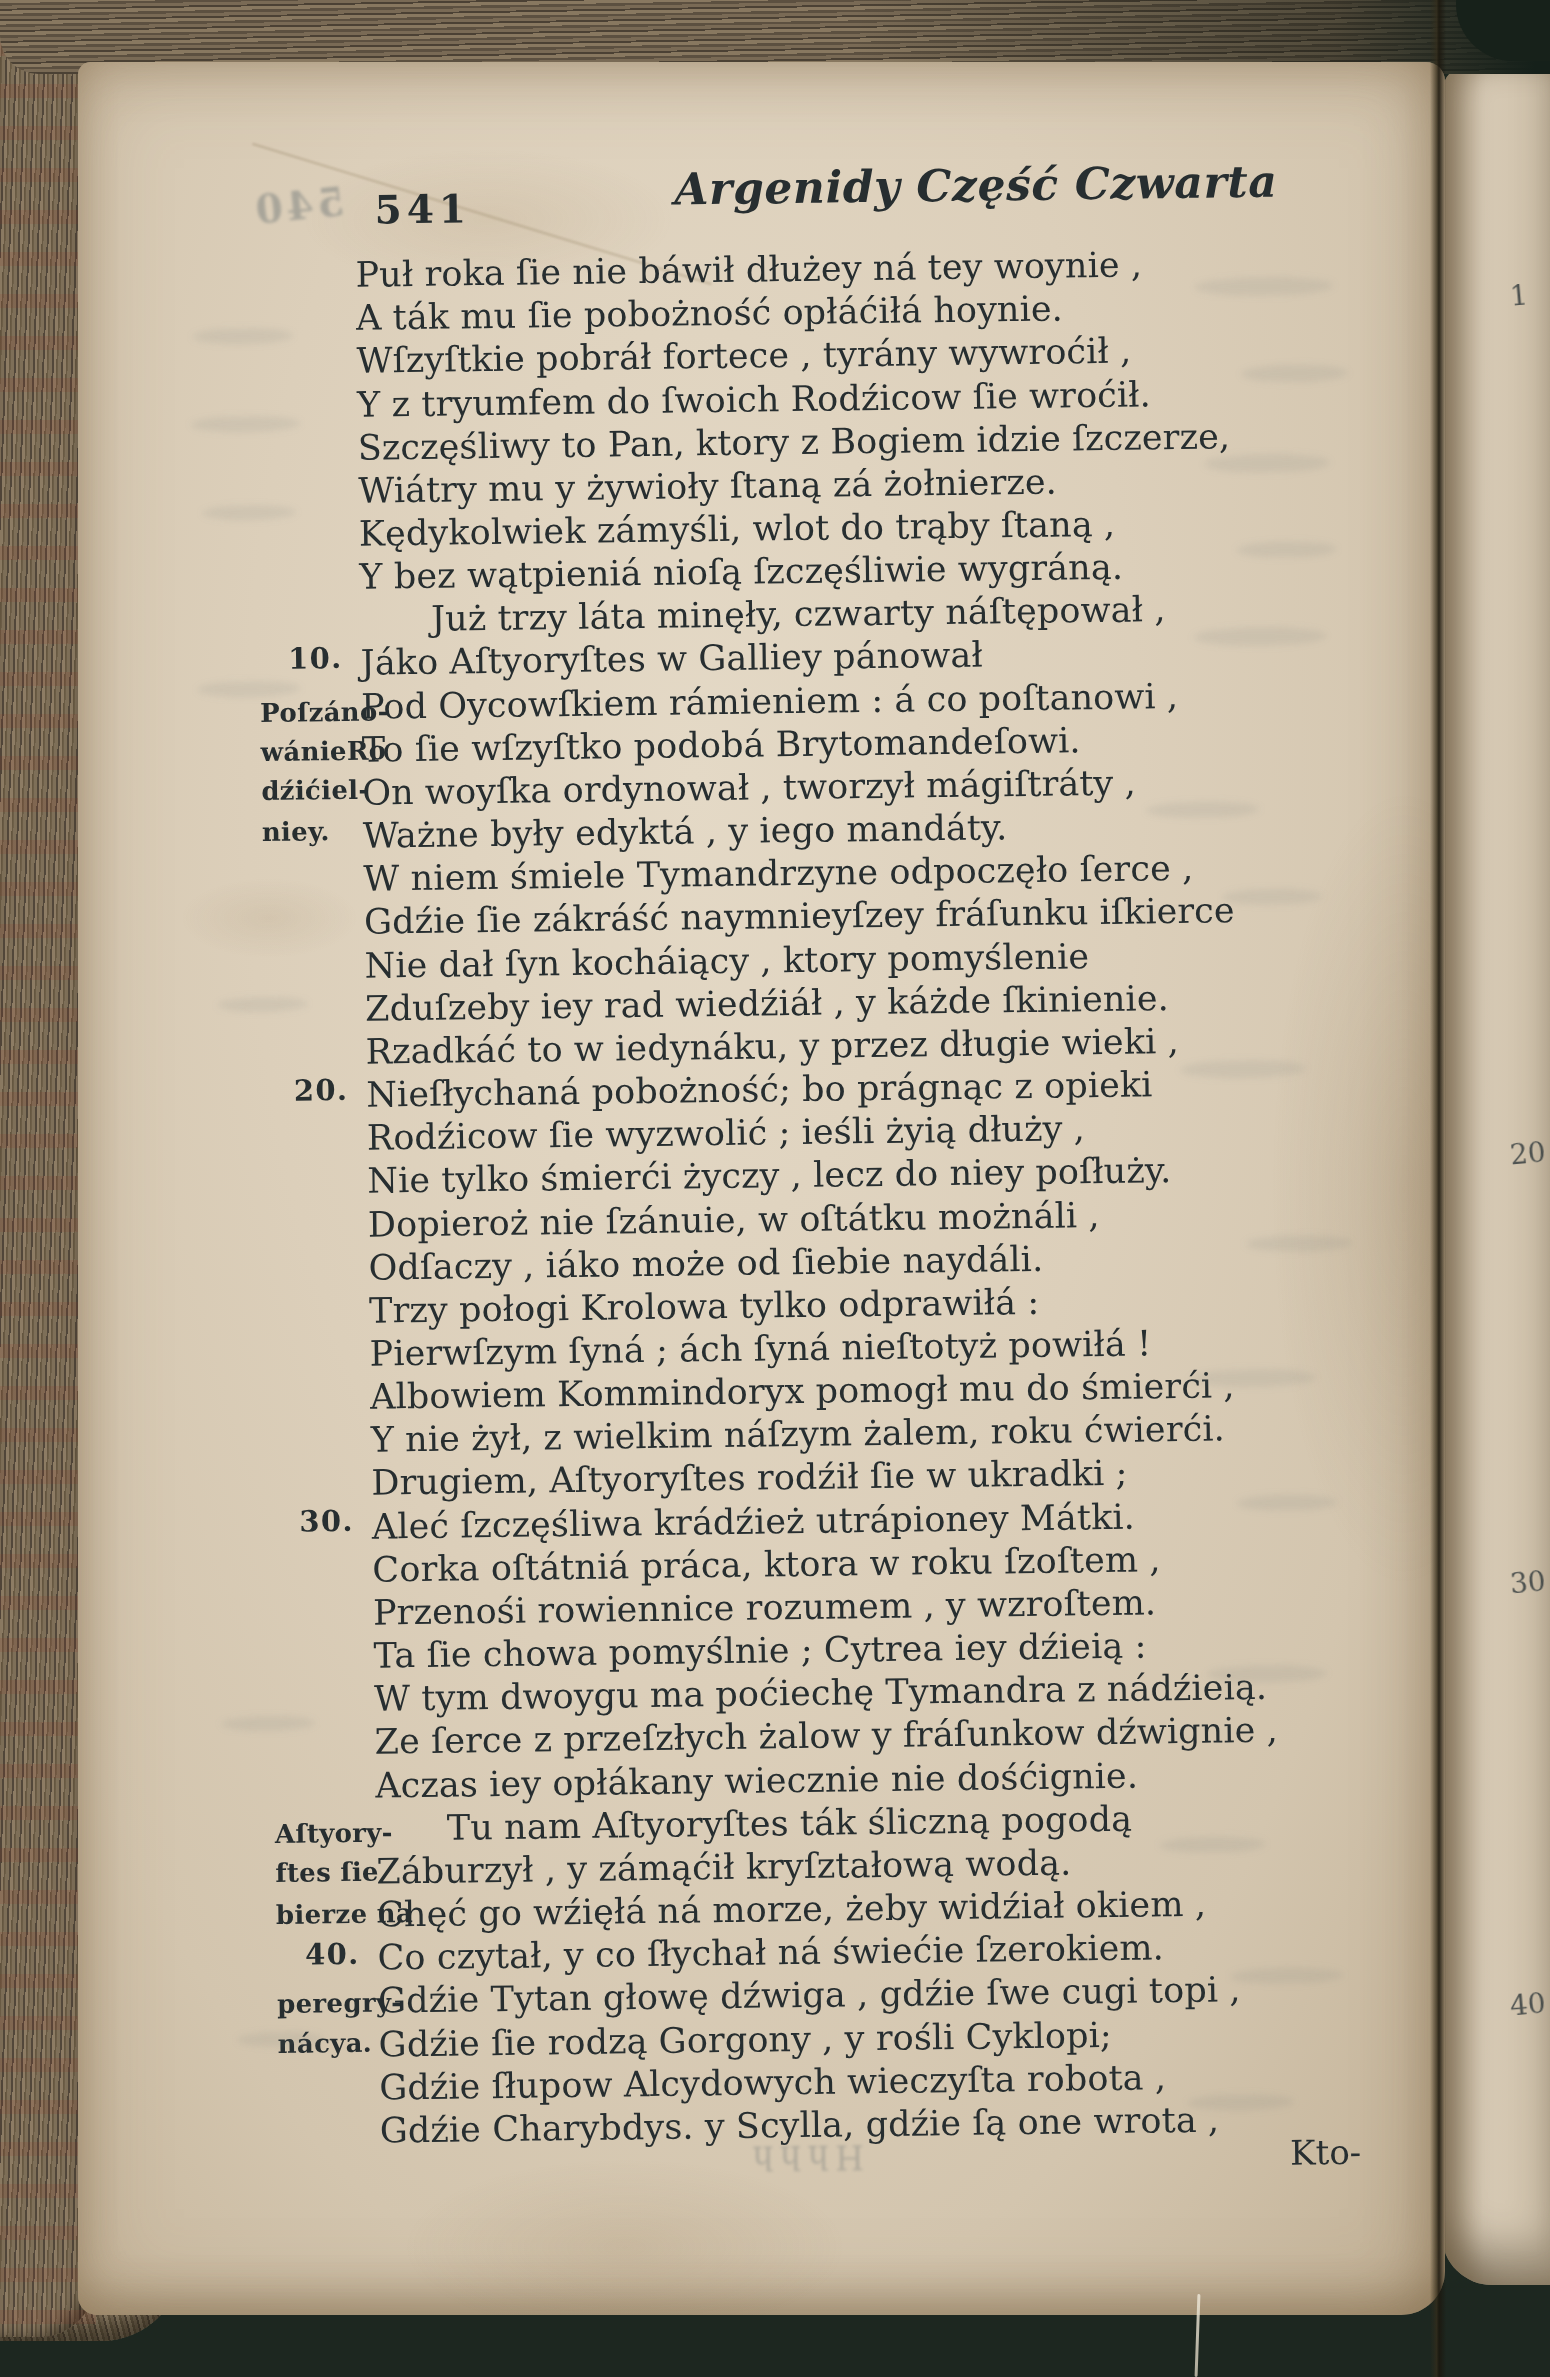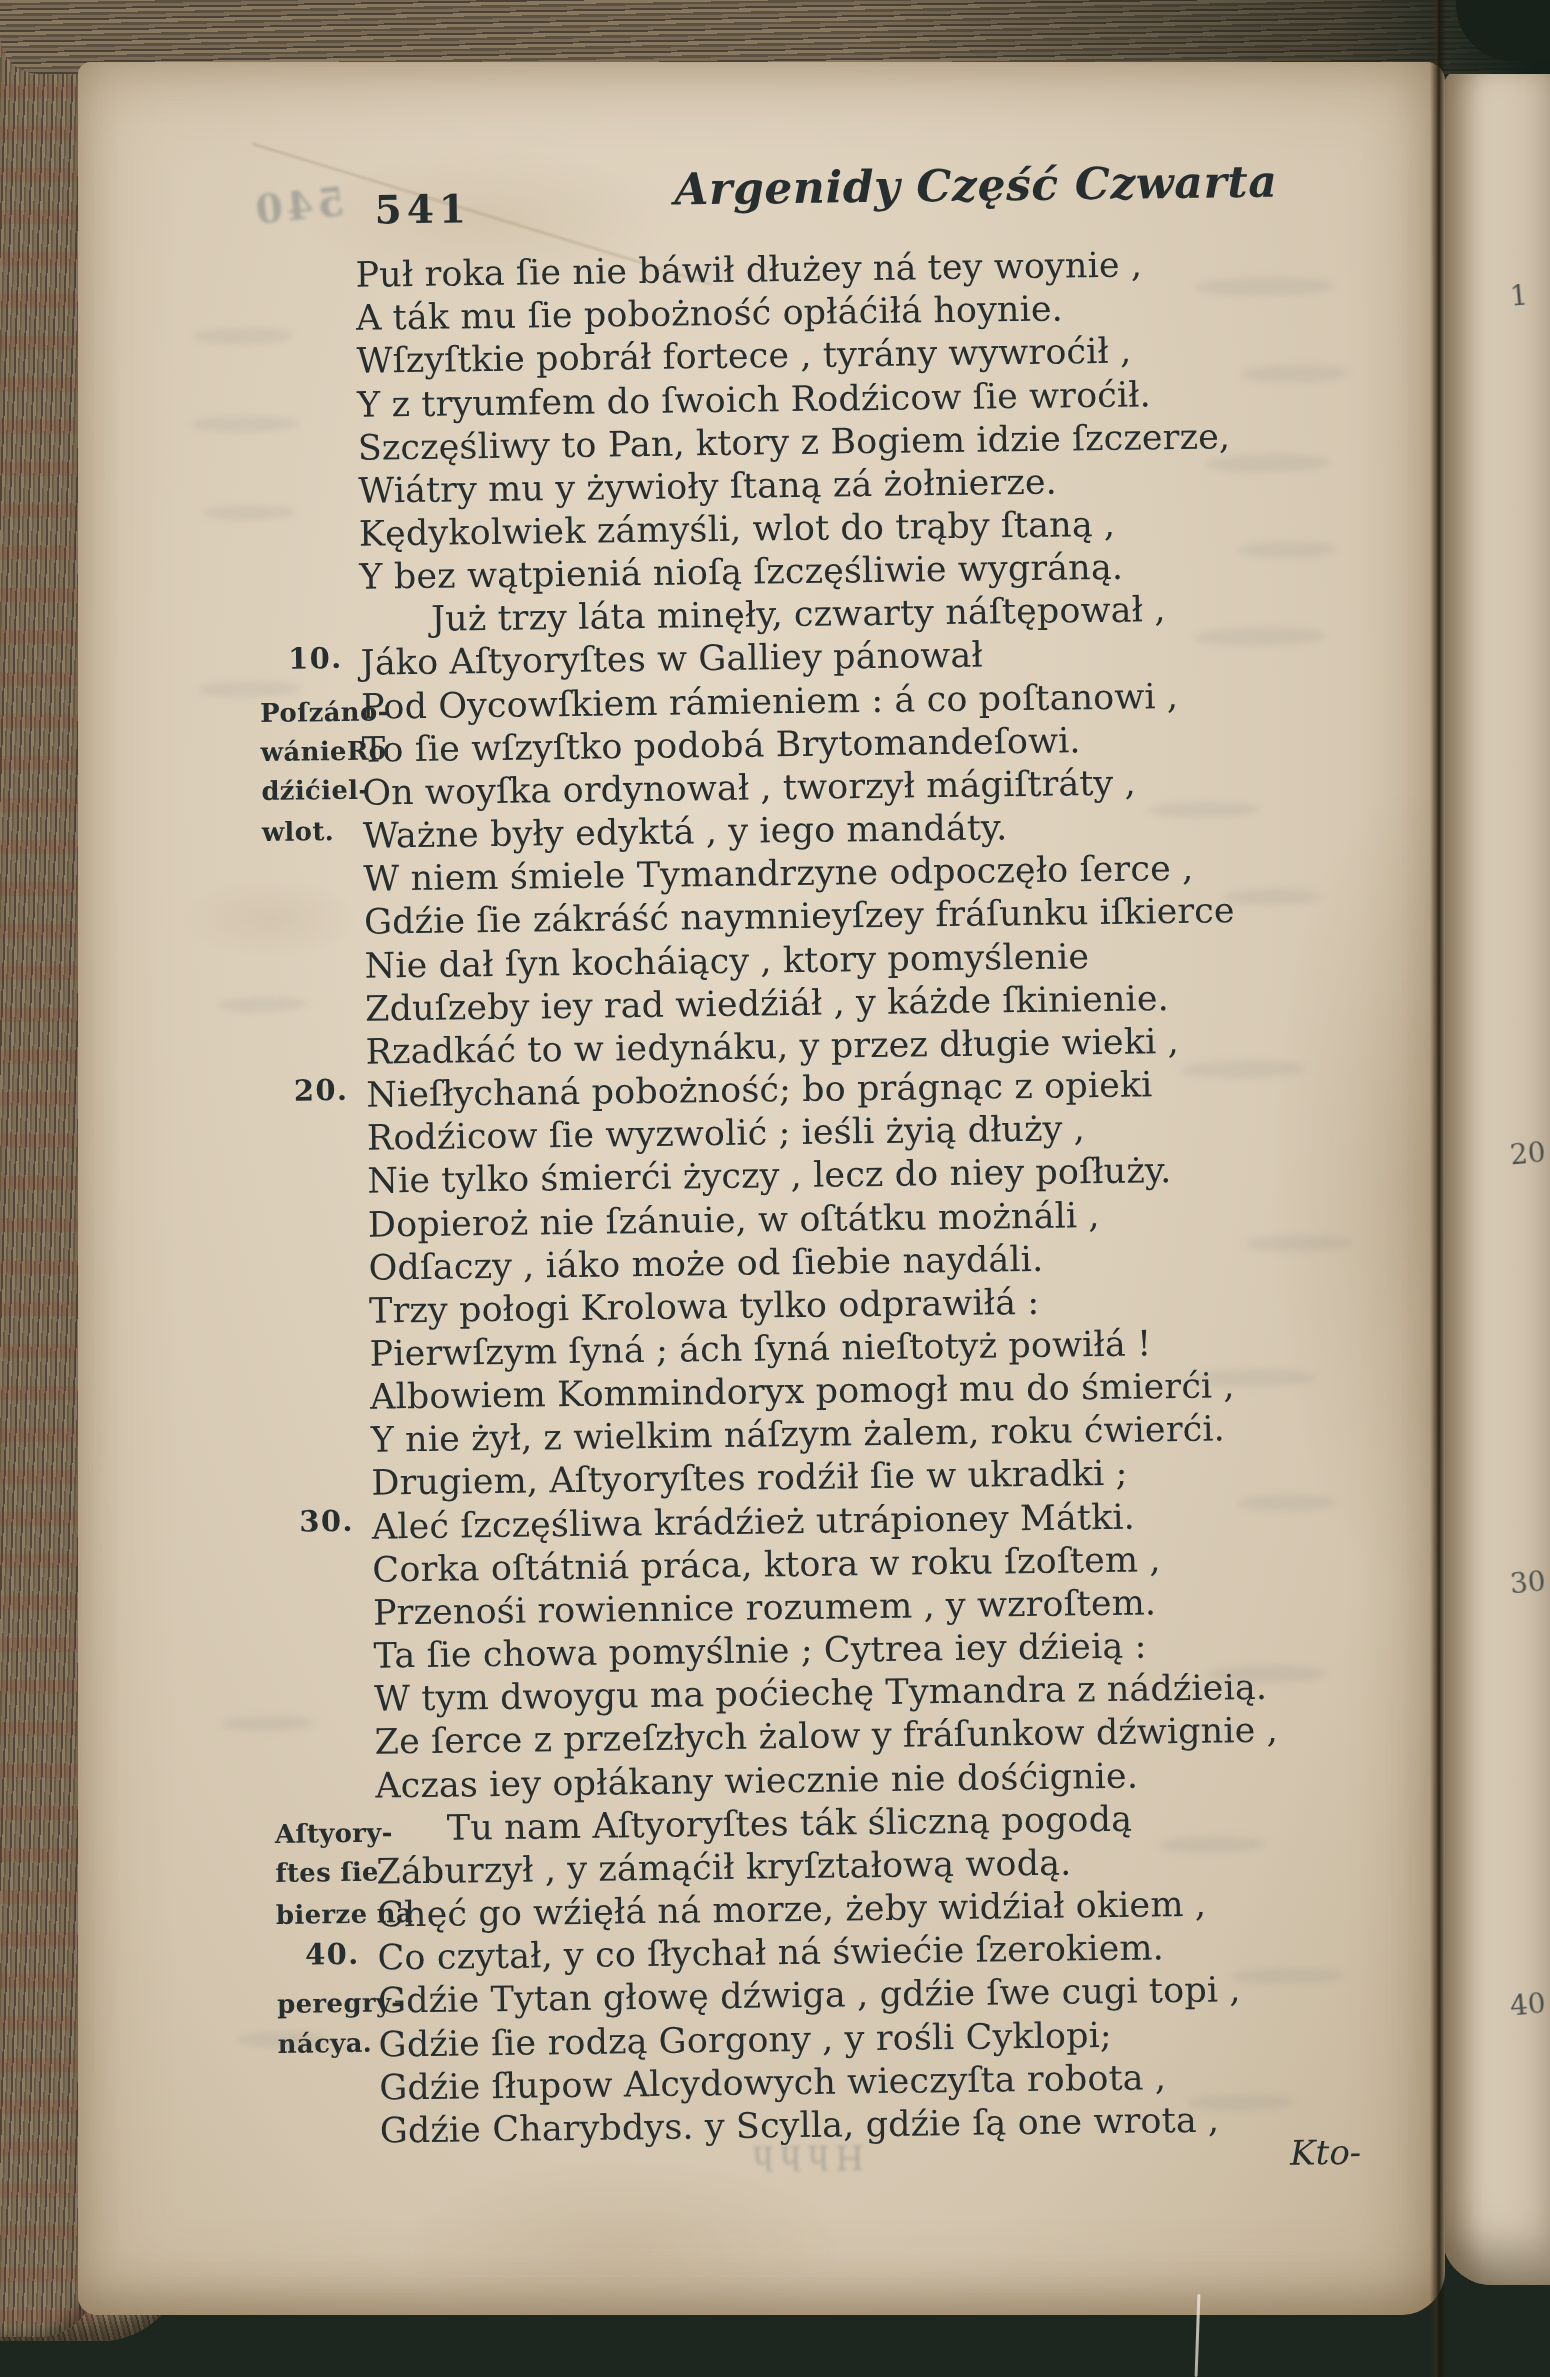--- a/index.html
+++ b/index.html
@@ -78,21 +78,21 @@
 
   .pagenum{position:absolute;left:310px;top:125px;font-size:39px;font-weight:bold;letter-spacing:5px;}
   .title{position:absolute;left:610px;top:106px;font-size:44px;font-style:italic;font-weight:600;letter-spacing:0.6px;white-space:nowrap;}
 
   .line{position:absolute;left:290px;font-size:35px;white-space:nowrap;letter-spacing:0.1px;}
   .line.indent{left:361px;}
 
   .mnote-num{position:absolute;left:184px;width:88px;text-align:right;font-size:29px;font-weight:600;letter-spacing:1.3px;}
   .mnote-word{position:absolute;left:189px;font-size:26px;font-weight:600;letter-spacing:0.3px;white-space:nowrap;}
 
-  .catchword{position:absolute;left:1200px;top:2083px;font-size:34px;font-style:italic;}
+  .catchword{position:absolute;left:1200px;top:2083px;font-size:34px;}
 
   
   .ghost{position:absolute;color:#59656a;filter:blur(1.6px);}
   .ghost-540{left:187px;top:120px;font-size:39px;opacity:.38;transform:scaleX(-1) rotate(5deg);font-weight:bold;letter-spacing:3.8px;}
   .ghost-sig{left:656px;top:2082px;font-size:33px;opacity:.3;transform:rotate(180deg);letter-spacing:6.3px;}
   .smudge{position:absolute;background:rgba(96,106,110,.11);border-radius:50%;filter:blur(3.8px);}
 
   .thread{position:absolute;left:1196px;top:2294px;width:3.2px;height:83px;z-index:6;
     background:linear-gradient(#ece6d6,#c9c2b0);opacity:.85;border-radius:1.9px;transform:rotate(2deg);}
 </style>
@@ -170,21 +170,21 @@
           <div class="line" style="top: 1919px;">Gdźie Tytan głowę dźwiga ,  gdźie ſwe cugi  topi ,</div>
           <div class="line" style="top: 1963px;">Gdźie ſie rodzą Gorgony ,  y rośli Cyklopi;</div>
           <div class="line" style="top: 2006px;">Gdźie ſłupow  Alcydowych  wieczyſta robota ,</div>
           <div class="line" style="top: 2049px;">Gdźie Charybdys. y Scylla,  gdźie ſą one wrota ,</div>
         </div>
       <div id="margins">
           <div class="mnote-num" style="top: 579px;">10.</div>
           <div class="mnote-word" style="top: 635px;">Poſzáno-</div>
           <div class="mnote-word" style="top: 674px;">wánieRo</div>
           <div class="mnote-word" style="top: 713px;">dźićiel-</div>
-          <div class="mnote-word" style="top: 754px;">wlot.</div>
+          <div class="mnote-word" style="top: 754px;">niey.</div>
           <div class="mnote-num" style="top: 1011px;">20.</div>
           <div class="mnote-num" style="top: 1442px;">30.</div>
           <div class="mnote-word" style="top: 1756px;">Aſtyory-</div>
           <div class="mnote-word" style="top: 1795px;">ftes  ſie</div>
           <div class="mnote-word" style="top: 1837px;">bierze na</div>
           <div class="mnote-num" style="top: 1875px;">40.</div>
           <div class="mnote-word" style="top: 1926px;">peregry-</div>
           <div class="mnote-word" style="top: 1966px;">nácya.</div>
         </div>
       <div id="smudges">

